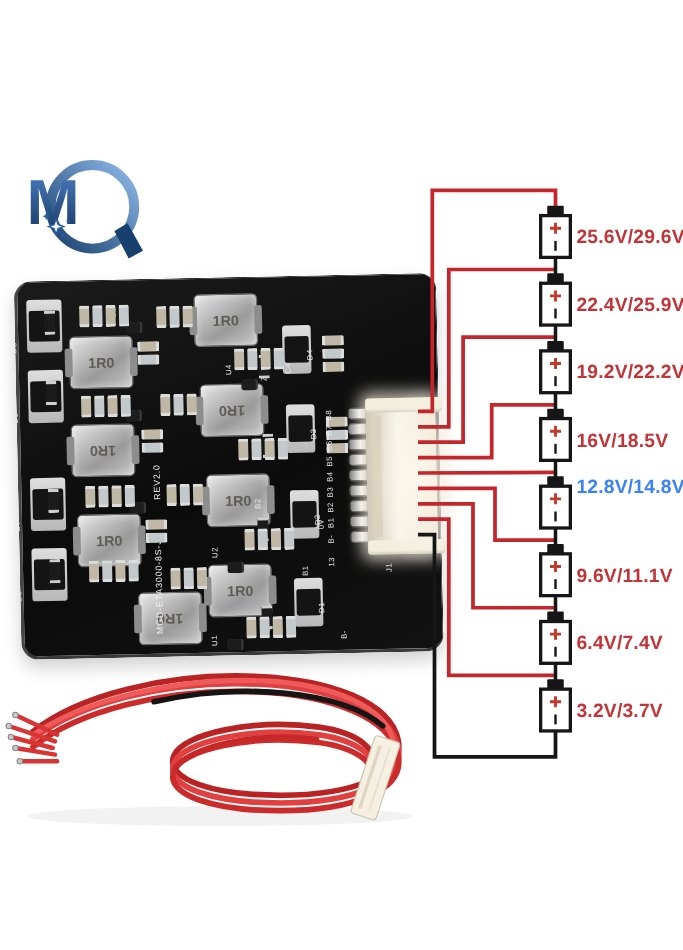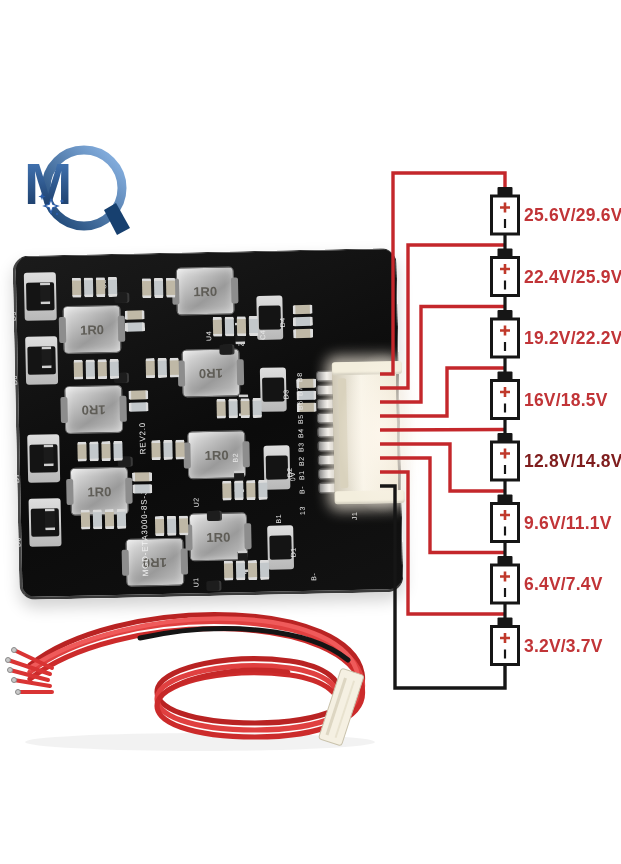--- a/index.html
+++ b/index.html
@@ -358,21 +358,21 @@
       <rect x="491.5" y="626.5" width="27" height="38" fill="#ffffff" stroke="#161616" stroke-width="3"></rect>
       <path d="M 500 638 h 10 M 505 633 v 10" stroke="#c0392b" stroke-width="2.6" fill="none"></path>
       <line x1="505" y1="649.5" x2="505" y2="658.5" stroke="#161616" stroke-width="2.2"></line>
     </svg>
 
   <div id="cell-labels">
       <div class="c-vlabel" style="top: 205px; color: rgb(193, 52, 55);">25.6V/29.6V</div>
       <div class="c-vlabel" style="top: 266.5px; color: rgb(193, 52, 55);">22.4V/25.9V</div>
       <div class="c-vlabel" style="top: 328px; color: rgb(193, 52, 55);">19.2V/22.2V</div>
       <div class="c-vlabel" style="top: 389.5px; color: rgb(193, 52, 55);">16V/18.5V</div>
-      <div class="c-vlabel" style="top: 451px; color: #7f1d1d;">12.8V/14.8V</div>
+      <div class="c-vlabel" style="top: 432px; color: #3b82f6;">12.8V/14.8V</div>
       <div class="c-vlabel" style="top: 512.5px; color: rgb(193, 52, 55);">9.6V/11.1V</div>
       <div class="c-vlabel" style="top: 574px; color: rgb(193, 52, 55);">6.4V/7.4V</div>
       <div class="c-vlabel" style="top: 635.5px; color: rgb(193, 52, 55);">3.2V/3.7V</div>
     </div>
 
   <svg id="cable" width="400" height="150" viewBox="0 610 400 150">
     <ellipse cx="200" cy="742" rx="175" ry="9" fill="rgba(0,0,0,0.05)"></ellipse>
     <g fill="none" stroke-linecap="round">
       <path d="M30 665 C70 633,150 611,235 615 C300 618,355 638,362 673 C368 705,320 723,255 723 C195 723,150 709,158 687 C166 667,230 653,290 661 C325 666,345 681,338 699" stroke="#b92323" stroke-width="5.2"></path>
       <path d="M30 672 C70 640,150 618,235 622 C300 625,355 645,362 680 C368 712,320 730,255 730 C195 730,150 716,158 694 C166 674,230 660,290 668 C325 673,345 688,338 706" stroke="#e04040" stroke-width="5.2"></path>

